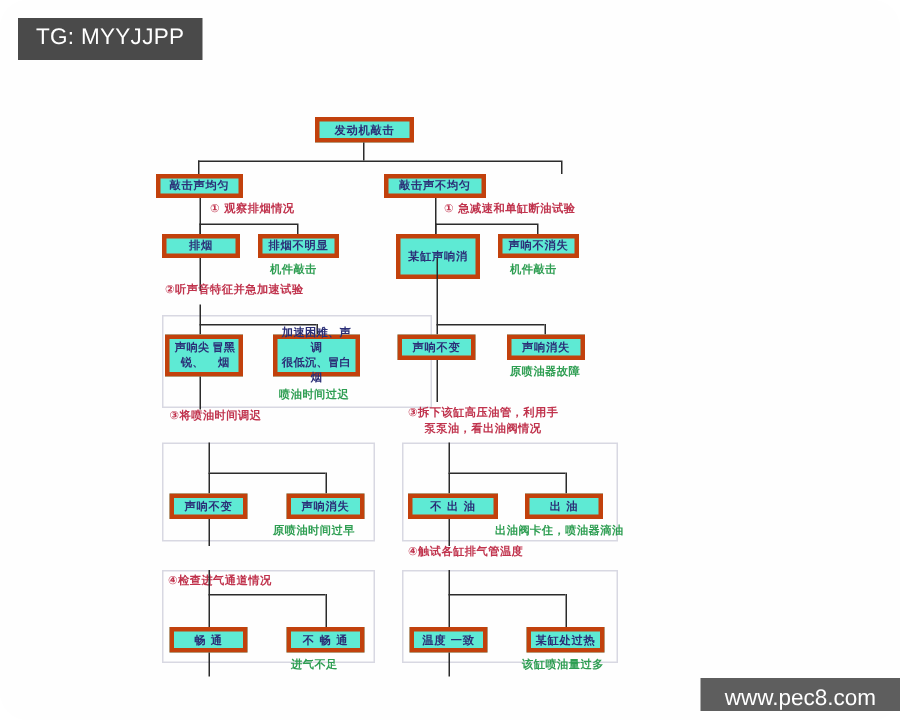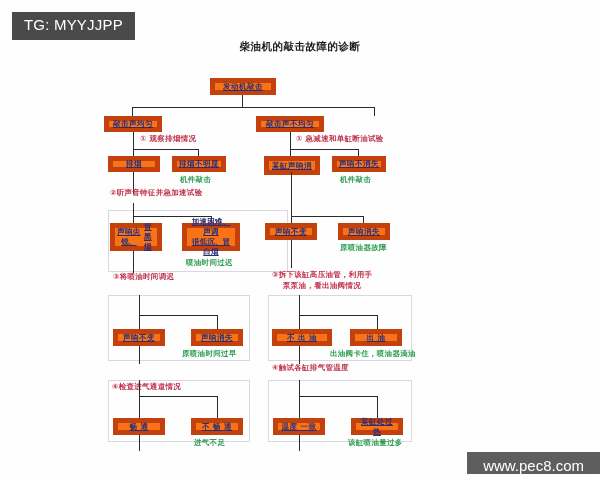--- a/index.html
+++ b/index.html
@@ -61,35 +61,34 @@
     font-size: 10.5px;
     font-weight: bold;
     color: #1b1b1b;
     font-family: "DejaVu Sans", sans-serif;
     letter-spacing: 0.5px;
   }
 
   
   .node {
     position: absolute;
-    border: 5px solid #c2410c;
-    background: #f97316;
+    border: 3px solid #c2410c;
+    background: #5eead4;
     color: #2b2f77;
     font-size: 7.5px;
     font-weight: bold;
     font-family: "DejaVu Sans", sans-serif;
     display: flex;
     align-items: center;
     justify-content: center;
     text-align: center;
     line-height: 1.25;
     box-sizing: border-box;
     padding: 1px 2px;
     letter-spacing: 0.5px;
-    text-decoration: underline;
   }
   .node.two-line {
     line-height: 1.35;
     letter-spacing: 0.2px;
   }
 
   
   .panel {
     position: absolute;
     border: 1px solid #d8d8e2;
@@ -129,21 +128,20 @@
     letter-spacing: 0.3px;
   }
 </style>
 </head>
 <body>
 
 <div id="stage">
 
   <div class="tg-badge">TG: MYYJJPP</div>
 
-  <div class="chart-title">柴油机的敲击故障的诊断</div>
 
   <div class="panel" style="left:108px; top:210px; width:180px; height:62px;"></div>
   <div class="panel" style="left:108px; top:295px; width:142px; height:66px;"></div>
   <div class="panel" style="left:268px; top:295px; width:144px; height:66px;"></div>
   <div class="panel" style="left:108px; top:380px; width:142px; height:62px;"></div>
   <div class="panel" style="left:268px; top:380px; width:144px; height:62px;"></div>
 
   <div class="node" style="left:210px; top:78px; width:66px; height:17px;">发动机敲击</div>
 
   <div class="ln v" style="left:242px; top:95px; height:12px;"></div>
@@ -164,21 +162,21 @@
   <div class="ln v" style="left:290px; top:132px; height:24px;"></div>
   <div class="step" style="left:296px; top:134px;">① 急减速和单缸断油试验</div>
   <div class="ln h" style="left:290px; top:149px; width:68px;"></div>
   <div class="ln v" style="left:290px; top:149px; height:7px;"></div>
   <div class="ln v" style="left:358px; top:149px; height:7px;"></div>
 
   <div class="node" style="left:108px; top:156px; width:52px; height:16px;">排烟</div>
   <div class="node" style="left:172px; top:156px; width:54px; height:16px;">排烟不明显</div>
   <div class="concl" style="left:180px; top:175px;">机件敲击</div>
 
-  <div class="node" style="left:264px; top:156px; width:56px; height:19px;">某缸声响消</div>
+  <div class="node" style="left:264px; top:156px; width:56px; height:30px;">某缸声响消</div>
   <div class="node" style="left:332px; top:156px; width:54px; height:16px;">声响不消失</div>
   <div class="concl" style="left:340px; top:175px;">机件敲击</div>
 
   <div class="ln v" style="left:133px; top:172px; height:22px;"></div>
   <div class="step" style="left:110px; top:188px;">②听声音特征并急加速试验</div>
   <div class="ln h" style="left:133px; top:216px; width:78px;"></div>
   <div class="ln v" style="left:133px; top:203px; height:13px;"></div>
   <div class="ln v" style="left:133px; top:216px; height:7px;"></div>
   <div class="ln v" style="left:211px; top:216px; height:7px;"></div>
 

